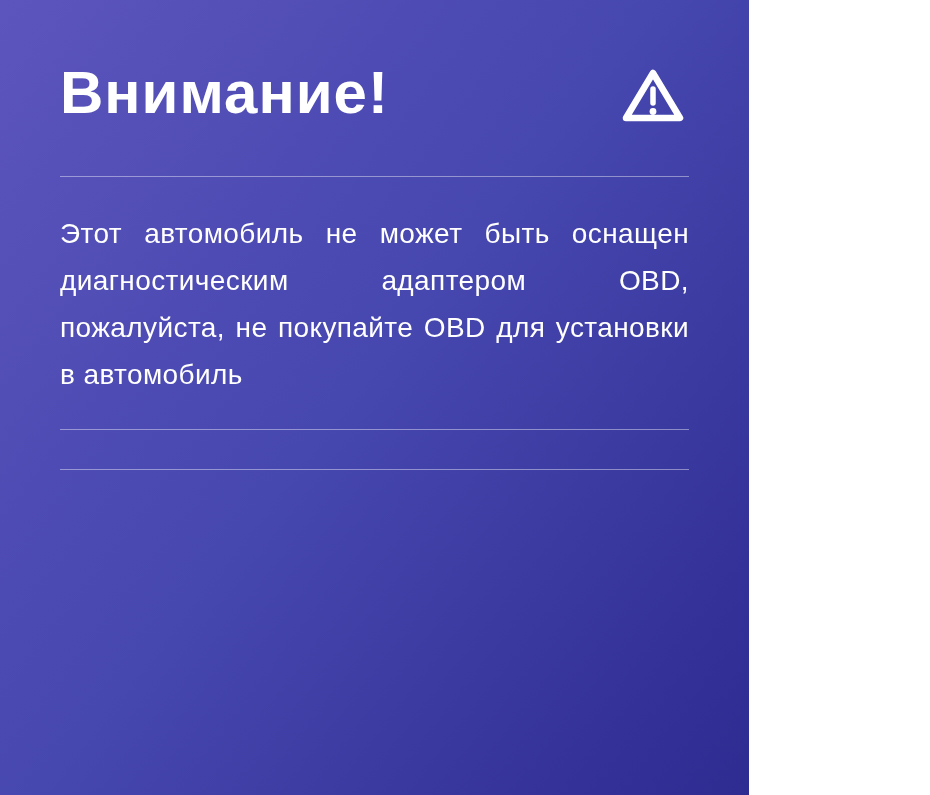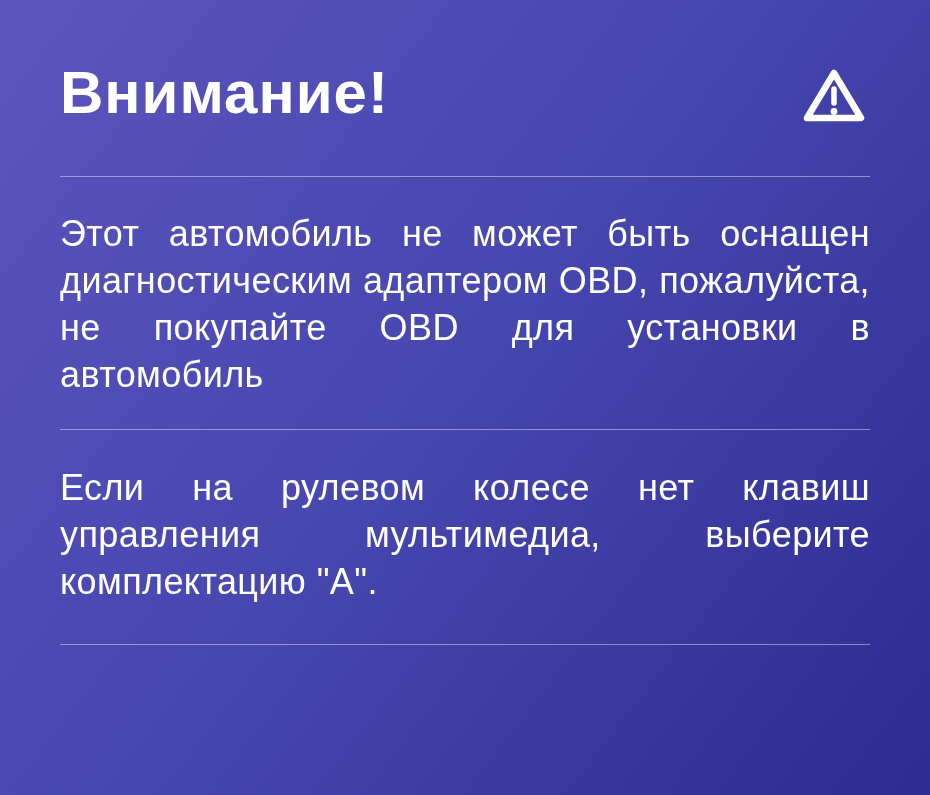--- a/index.html
+++ b/index.html
@@ -2,21 +2,21 @@
 <html lang="ru"><head>
 <meta charset="utf-8">
 <style>
   * { margin: 0; padding: 0; box-sizing: border-box; }
   html, body { width: 930px; height: 795px; }
   body {
     font-family: "Liberation Sans", sans-serif;
     overflow: hidden;
   }
   .page {
-    width: 930px;
+    width: 749px;
     height: 795px;
     background: linear-gradient(128deg, #5c55bd 0%, #4647af 48%, #2e2b91 100%);
     padding: 0 60px;
     color: #ffffff;
   }
   .header {
     display: flex;
     justify-content: space-between;
     align-items: flex-start;
     padding-top: 58px;
@@ -34,21 +34,21 @@
   .divider {
     border: none;
     border-top: 1px solid rgba(255, 255, 255, 0.42);
     width: 100%;
     height: 0;
   }
   .divider-1 { margin-top: 42px; }
   .divider-2 { margin-top: 31px; }
   .divider-3 { margin-top: 39px; }
   .para {
-    font-size: 36px;
+    font-size: 28px;
     line-height: 47px;
     letter-spacing: 0.4px;
     text-align: justify;
     color: #ffffff;
   }
   .para-1 { margin-top: 33px; }
   .para-2 { margin-top: 34px; }
   .para-3 { margin-top: 37px; }
 </style>
 </head>
@@ -66,18 +66,17 @@
       </svg>
     </span>
   </div>
 
   <hr class="divider divider-1">
 
   <p class="para para-1">Этот автомобиль не может быть оснащен диагностическим адаптером OBD, пожалуйста, не покупайте OBD для установки в автомобиль</p>
 
   <hr class="divider divider-2">
 
-  <p class="para para-2">Если на рулевом колесе нет клавиш управления мультимедиа, выберите комплектацию "А".</p>
 
   <hr class="divider divider-3">
 
 
 </div>
 
 </body></html>

